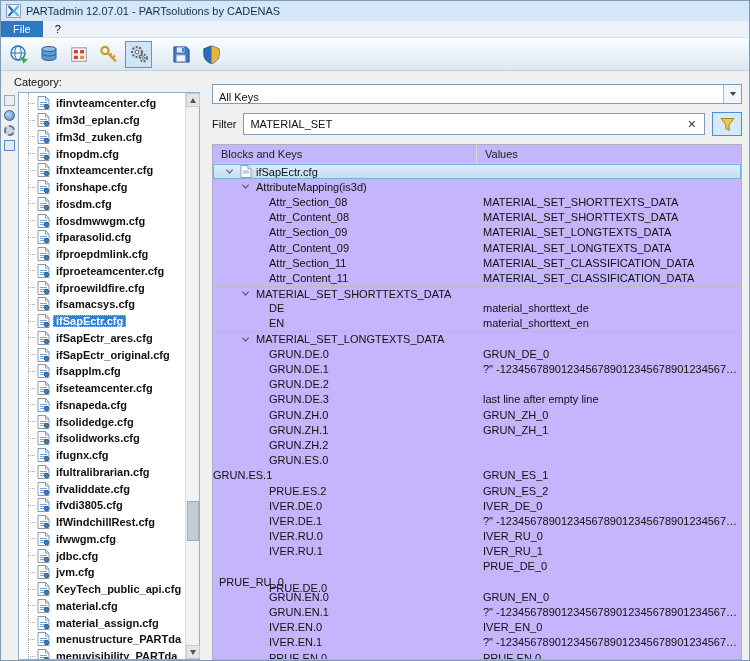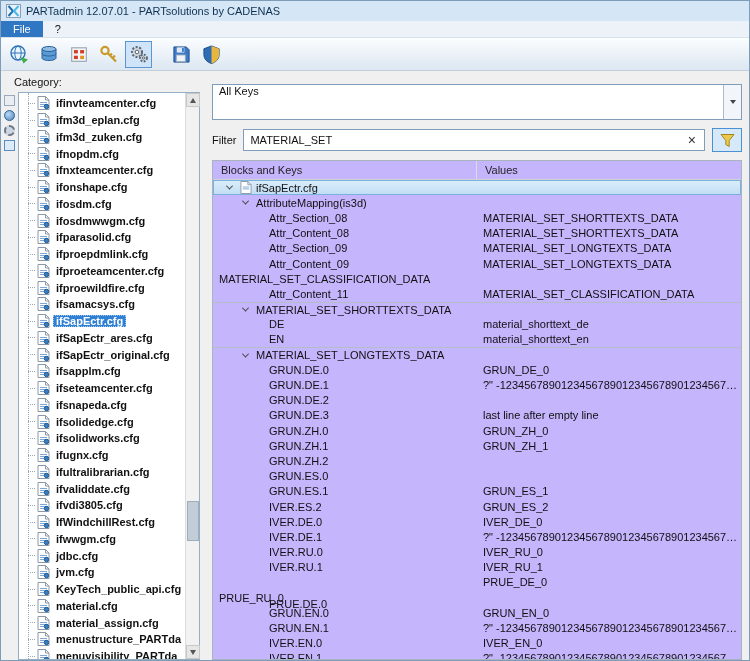--- a/index.html
+++ b/index.html
@@ -57,21 +57,21 @@
   .tree-scroll { width:14px; background:#f2f2f2; border-left:1px solid #dcdcdc; position:relative; flex:none; }
   .sbtn { position:absolute; left:0; width:14px; height:14px; background:#e6e6e6; border:1px solid #c8c8c8;
           display:flex; align-items:center; justify-content:center; }
   .sbtn.up { top:0; } .sbtn.down { bottom:0; }
   .tri-up { width:0; height:0; border-left:3.5px solid transparent; border-right:3.5px solid transparent; border-bottom:5px solid #555; }
   .tri-down { width:0; height:0; border-left:3.5px solid transparent; border-right:3.5px solid transparent; border-top:5px solid #555; }
   .sthumb { position:absolute; left:1px; width:12px; height:40px; top:72%; background:#c2cdd8; border:1px solid #a0aebc; }
 
   
   .right { flex:1; min-width:0; padding:13px 7px 0 12px; display:flex; flex-direction:column; }
-  .combo { height:36px; background:#fff; border:1px solid #7f9db9; display:flex; align-items:flex-start; }
+  .combo { height:20px; background:#fff; border:1px solid #7f9db9; display:flex; align-items:flex-end; }
   .combo-value { flex:1; padding:0 6px; }
   .combo-btn { width:18px; align-self:stretch; border-left:1px solid #a8bccc; background:#f2f6fa;
                display:flex; align-items:center; justify-content:center; }
   .arr-down { width:0; height:0; border-left:3.5px solid transparent; border-right:3.5px solid transparent; border-top:4.5px solid #444; }
 
   .filter-row { margin-top:8px; display:flex; align-items:center; gap:7px; height:24px; }
   .filter-input { flex:1; height:22px; background:#fff; border:1px solid #7f9db9; display:flex; align-items:center; padding:0 6px; }
   .clear-x { margin-left:auto; font-size:14px; color:#333; line-height:1; padding:0 2px; }
   .funnel-btn { width:30px; height:24px; background:#d6e9fb; border:1px solid #4a90d2; display:flex; align-items:center; justify-content:center; }
 
@@ -707,20 +707,24 @@
     <div class="tval">MATERIAL_SET_LONGTEXTS_DATA</div>
   </div>
           <div class="trow">
     <div class="tkey" style="padding-left: 56px;">
 
       <span>Attr_Content_09</span>
     </div>
     <div class="tval">MATERIAL_SET_LONGTEXTS_DATA</div>
   </div>
           <div class="trow">
+    <div class="tkey" style="padding-left: 56px;">
+
+      <span>Attr_Section_11</span>
+    </div>
     <div class="tval">MATERIAL_SET_CLASSIFICATION_DATA</div>
   </div>
           <div class="trow">
     <div class="tkey" style="padding-left: 56px;">
 
       <span>Attr_Content_11</span>
     </div>
     <div class="tval">MATERIAL_SET_CLASSIFICATION_DATA</div>
   </div>
           <div class="trow sep">
@@ -803,30 +807,30 @@
     <div class="tval"></div>
   </div>
           <div class="trow">
     <div class="tkey" style="padding-left: 56px;">
 
       <span>GRUN.ES.0</span>
     </div>
     <div class="tval"></div>
   </div>
           <div class="trow">
-    <div class="tkey" style="padding-left: 56px;">
+    <div class="tkey" style="">
 
       <span>GRUN.ES.1</span>
     </div>
     <div class="tval">GRUN_ES_1</div>
   </div>
           <div class="trow">
     <div class="tkey" style="padding-left: 56px;">
 
-      <span>IVER.ES.2</span>
+      <span>PRUE.ES.2</span>
     </div>
     <div class="tval">GRUN_ES_2</div>
   </div>
           <div class="trow">
     <div class="tkey" style="padding-left: 56px;">
 
       <span>IVER.DE.0</span>
     </div>
     <div class="tval">IVER_DE_0</div>
   </div>

